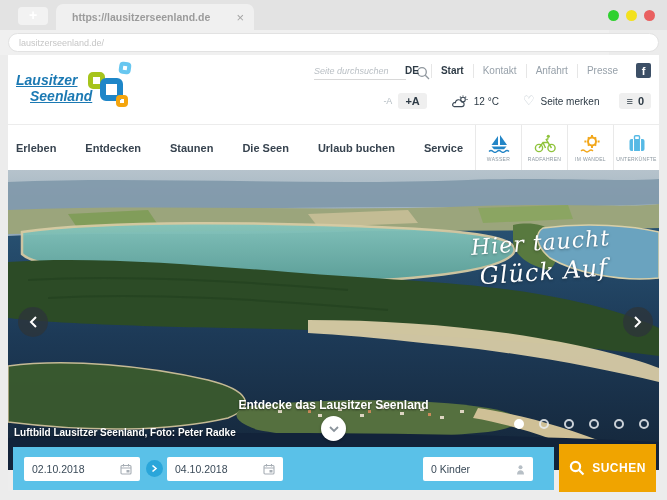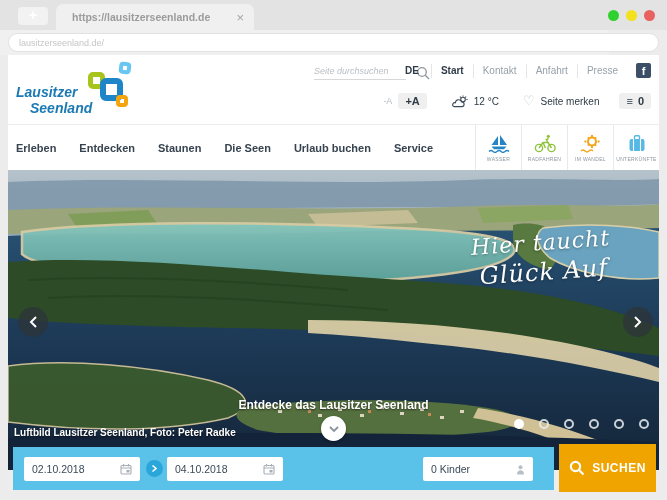--- a/index.html
+++ b/index.html
@@ -18,22 +18,22 @@
   .light { width:11px; height:11px; border-radius:50%; }
   .light.g { background:#2fd12f; } .light.y { background:#f3e11d; } .light.r { background:#e96060; }
   .urlrow { position:absolute; top:30px; left:0; width:609px; height:25px; background:#f0f0f0; }
   .urlinput { position:absolute; left:8px; top:3px; width:651px; height:19px; background:#fff;
               border:1px solid #e2e2e2; border-radius:10px; color:#c6c6c6; font-size:9px; padding:0 10px; outline:none; }
 
   
   .site { position:absolute; left:8px; top:55px; width:651px; height:436px; background:#fff; }
 
   .site-header { position:relative; height:70px; border-bottom:1px solid #ececec; }
-  .logo-text { position:absolute; left:8px; top:29px; font-style:italic; font-weight:bold;
-               color:#1b79b3; font-size:14px; line-height:16px; }
+  .logo-text { position:absolute; left:8px; top:17px; font-style:italic; font-weight:bold;
+               color:#1b79b3; font-size:14px; line-height:16px;text-decoration:underline; }
   .logo-text .l2 { padding-left:14px; }
   .logo-mark { position:absolute; left:80px; top:7px; width:48px; height:48px; }
   .sq { position:absolute; border-radius:5px; }
   .sq.green { left:0; top:10px; width:17px; height:17px; border:5px solid #a6c41c; }
   .sq.blue { left:12px; top:16px; width:23px; height:23px; border:6px solid #1e86c8; border-radius:6px; }
   .sq.lblue { left:31px; top:0; width:12px; height:12px; border:4px solid #68c7f0; border-radius:4px; transform:rotate(8deg); }
   .sq.orange { left:28px; top:33px; width:12px; height:12px; border:4px solid #f4a50e; border-radius:4px; }
 
   .search-box { position:absolute; left:306px; top:8px; display:flex; align-items:flex-end; gap:10px; }
   .search-box input { width:92px; border:none; border-bottom:1px solid #d8d8d8; background:transparent;
@@ -53,21 +53,21 @@
   .pill { background:#efefef; border-radius:3px; padding:2px 7px; font-weight:bold; font-size:11px; }
   .plus-a { margin-right:24px; }
   .weather { display:flex; align-items:center; gap:5px; margin-right:24px; }
   .bookmark { display:flex; align-items:center; gap:6px; margin-right:20px; }
   .heart { color:#c6ced4; font-size:13px; line-height:10px; }
   .watchlist { display:flex; align-items:center; gap:5px; font-size:10px; }
   .watchlist .bars { font-weight:normal; font-size:11px; }
   .watchlist .cnt { font-weight:bold; font-size:11px; }
 
   .mainnav { position:absolute; left:0; top:70px; height:45px; display:flex; align-items:center;
-             padding-left:8px; gap:23px; font-size:11px; font-weight:bold; color:#37434f; }
+             padding-left:8px; gap:29px; font-size:11px; font-weight:bold; color:#37434f; }
   .mainnav span { cursor:default; }
 
   .quicklinks { position:absolute; right:0; top:70px; height:45px; display:flex; }
   .ql { width:46px; border-left:1px solid #e9e9e9; display:flex; flex-direction:column;
         align-items:center; justify-content:center; gap:3px; }
   .ql-label { font-size:5px; color:#8d98a1; letter-spacing:.3px; white-space:nowrap; }
 
   
   .hero { position:absolute; left:0; top:115px; width:651px; height:300px; overflow:hidden; background:#1d3a57; }
   .hero svg.photo { position:absolute; left:0; top:0; }

